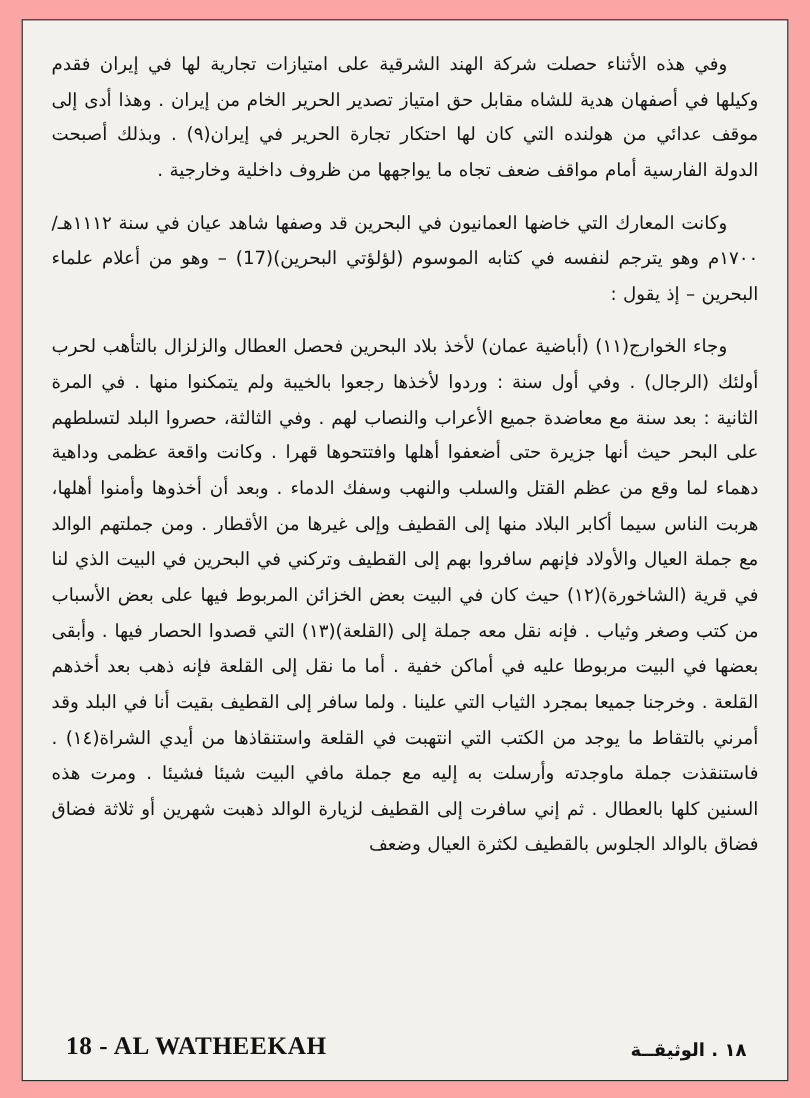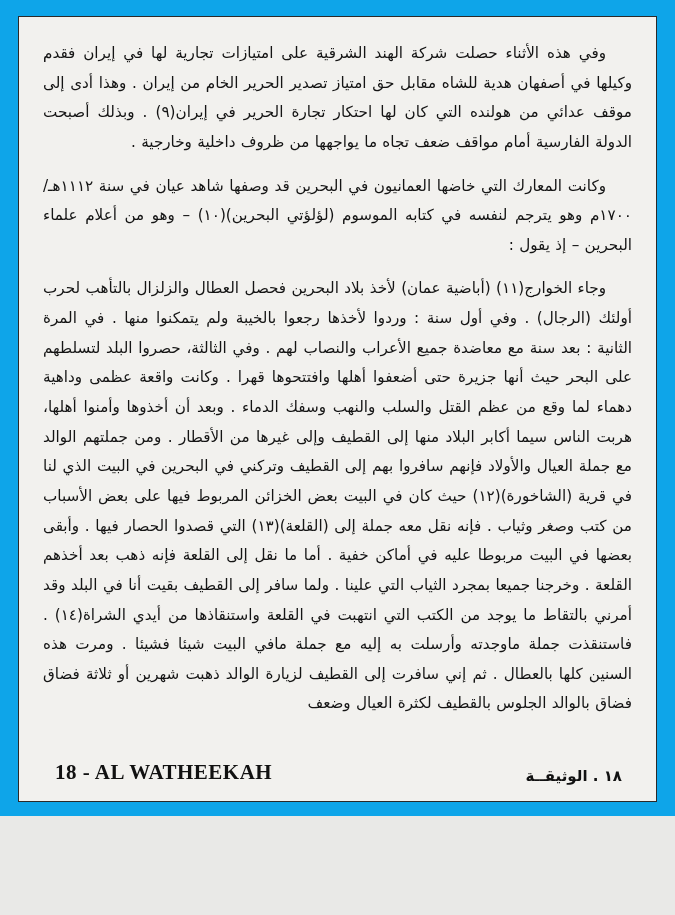--- a/index.html
+++ b/index.html
@@ -8,22 +8,22 @@
     background: #e9e9e7;
   }
   body {
     width: 675px;
     height: 915px;
     font-family: "DejaVu Sans", sans-serif;
   }
   .page {
     position: relative;
     width: 675px;
-    height: 816px;
-    background: #0ea5e9;
+    height: 915px;
+    background: #fca5a5;
     box-sizing: border-box;
     overflow: hidden;
   }
   .page-frame {
     position: absolute;
     left: 18px;
     top: 16px;
     right: 18px;
     bottom: 14px;
     border: 1.5px solid #2a2a2a;
@@ -85,21 +85,21 @@
 </style>
 </head>
 <body>
 
 <div class="page">
   <div class="page-frame">
 
     <div class="content">
       <p class="para">وفي هذه الأثناء حصلت شركة الهند الشرقية على امتيازات تجارية لها في إيران فقدم وكيلها في أصفهان هدية للشاه مقابل حق امتياز تصدير الحرير الخام من إيران . وهذا أدى إلى موقف عدائي من هولنده التي كان لها احتكار تجارة الحرير في إيران(٩) . وبذلك أصبحت الدولة الفارسية أمام مواقف ضعف تجاه ما يواجهها من ظروف داخلية وخارجية .</p>
       <div class="spacer"></div>
-      <p class="para">وكانت المعارك التي خاضها العمانيون في البحرين قد وصفها شاهد عيان في سنة ١١١٢هـ/١٧٠٠م وهو يترجم لنفسه في كتابه الموسوم (لؤلؤتي البحرين)(١٠) – وهو من أعلام علماء البحرين – إذ يقول :</p>
+      <p class="para">وكانت المعارك التي خاضها العمانيون في البحرين قد وصفها شاهد عيان في سنة ١١١٢هـ/١٧٠٠م وهو يترجم لنفسه في كتابه الموسوم (لؤلؤتي البحرين)(17) – وهو من أعلام علماء البحرين – إذ يقول :</p>
       <div class="spacer"></div>
       <p class="para">وجاء الخوارج(١١) (أباضية عمان) لأخذ بلاد البحرين فحصل العطال والزلزال بالتأهب لحرب أولئك (الرجال) . وفي أول سنة : وردوا لأخذها رجعوا بالخيبة ولم يتمكنوا منها . في المرة الثانية : بعد سنة مع معاضدة جميع الأعراب والنصاب لهم . وفي الثالثة، حصروا البلد لتسلطهم على البحر حيث أنها جزيرة حتى أضعفوا أهلها وافتتحوها قهرا . وكانت واقعة عظمى وداهية دهماء لما وقع من عظم القتل والسلب والنهب وسفك الدماء . وبعد أن أخذوها وأمنوا أهلها، هربت الناس سيما أكابر البلاد منها إلى القطيف وإلى غيرها من الأقطار . ومن جملتهم الوالد مع جملة العيال والأولاد فإنهم سافروا بهم إلى القطيف وتركني في البحرين في البيت الذي لنا في قرية (الشاخورة)(١٢) حيث كان في البيت بعض الخزائن المربوط فيها على بعض الأسباب من كتب وصغر وثياب . فإنه نقل معه جملة إلى (القلعة)(١٣) التي قصدوا الحصار فيها . وأبقى بعضها في البيت مربوطا عليه في أماكن خفية . أما ما نقل إلى القلعة فإنه ذهب بعد أخذهم القلعة . وخرجنا جميعا بمجرد الثياب التي علينا . ولما سافر إلى القطيف بقيت أنا في البلد وقد أمرني بالتقاط ما يوجد من الكتب التي انتهبت في القلعة واستنقاذها من أيدي الشراة(١٤) . فاستنقذت جملة ماوجدته وأرسلت به إليه مع جملة مافي البيت شيئا فشيئا . ومرت هذه السنين كلها بالعطال . ثم إني سافرت إلى القطيف لزيارة الوالد ذهبت شهرين أو ثلاثة فضاق فضاق بالوالد الجلوس بالقطيف لكثرة العيال وضعف</p>
     </div>
 
     <div class="footer">
       <div class="footer-left">18 - AL WATHEEKAH</div>
       <div class="footer-right">١٨ . الوثيقــة</div>
     </div>
 
   </div>

